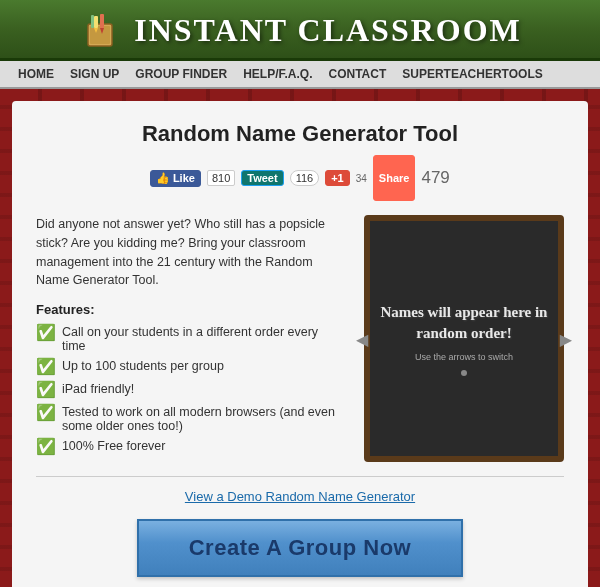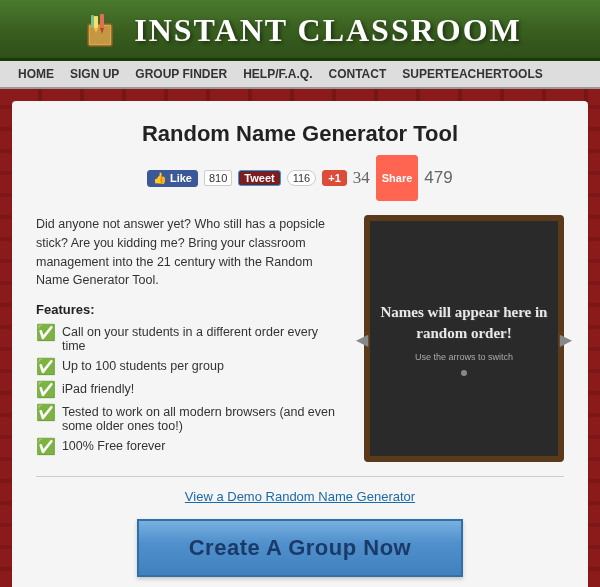--- a/index.html
+++ b/index.html
@@ -99,24 +99,24 @@
       gap: 3px;
       padding: 1px 5px;
       border-radius: 3px;
       font-size: 11px;
       font-weight: bold;
       cursor: pointer;
       border: 1px solid #ccc;
     }
     .fb-btn { background: #3b5998; color: #fff; border-color: #3b5998; }
     .fb-count { background: #fff; color: #333; border: 1px solid #ccc; padding: 1px 4px; border-radius: 2px; font-size: 11px; }
-    .tw-btn { background: #7f1d1d; color: #fff; border-color: #1da1f2; }
+    .tw-btn { background: #0f766e; color: #fff; border-color: #1da1f2; }
     .tw-count { background: #fff; color: #333; border: 1px solid #ccc; padding: 1px 5px; border-radius: 8px; font-size: 11px; }
     .gplus-btn { background: #dd4b39; color: #fff; border-color: #dd4b39; font-size: 11px; padding: 1px 5px; }
-    .gplus-count { color: #666; font-size: 17px; font-family: Liberation Serif, serif; }
+    .gplus-count { color: #666; font-size: 10px; }
     .share-btn { background: #ff6550; color: #fff; border-color: #ff6550; padding: 16px 5px; }
     .share-count { color: #666; font-size: 17px; text-align: center; }
 
     
     .content-area {
       display: flex;
       gap: 20px;
       margin-bottom: 14px;
     }
     .content-left {

